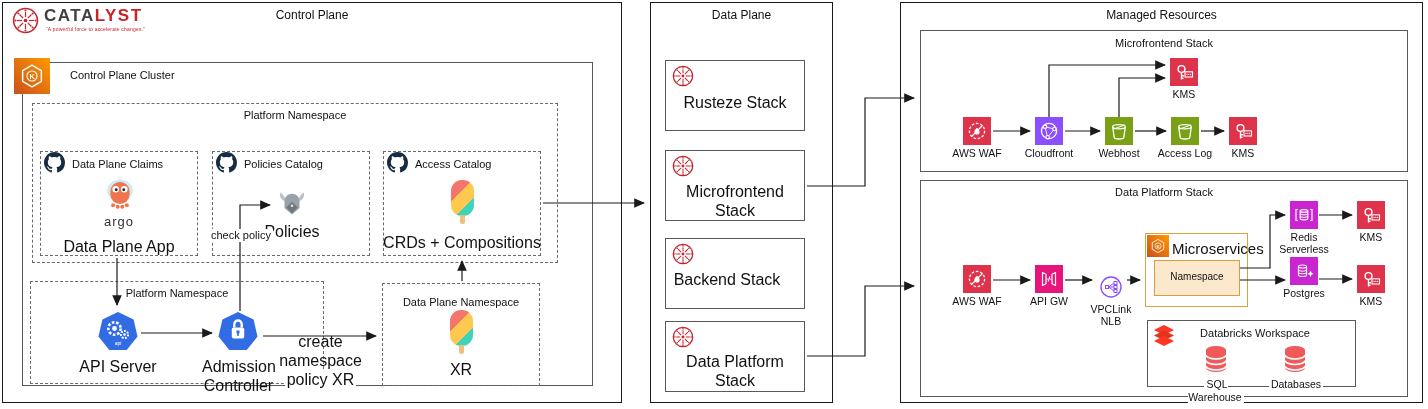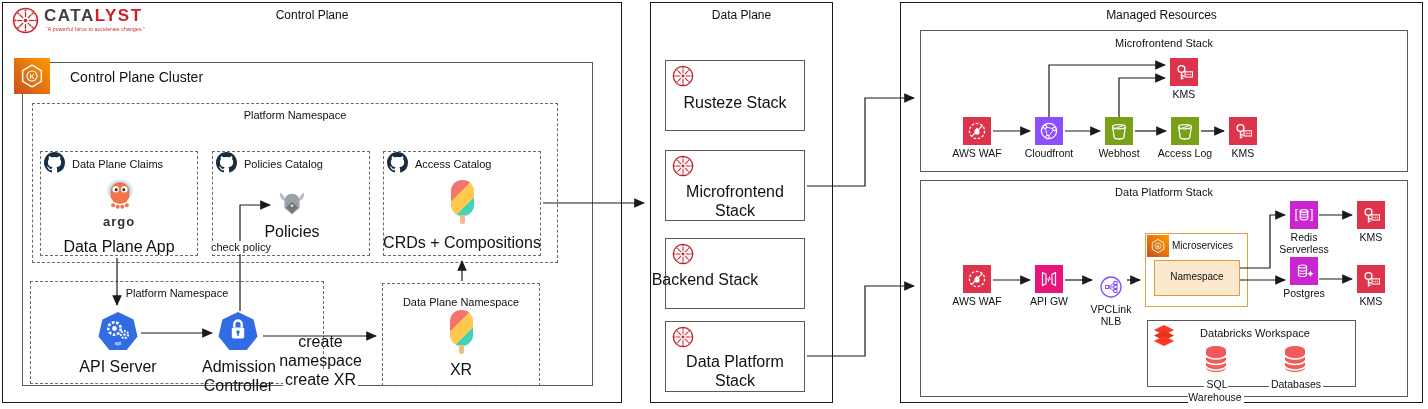--- a/index.html
+++ b/index.html
@@ -3,35 +3,35 @@
 <meta charset="utf-8">
 <style>
   html,body{margin:0;padding:0;background:#fff}
   #canvas{position:relative;width:1428px;height:409px;background:#fff;
           font-family:"Liberation Sans",sans-serif;color:#111;overflow:hidden}
   .box{position:absolute;background:transparent;box-sizing:border-box}
   .b-dark{border:1.4px solid #1a1a1a}
   .b-gray{border:1px solid #595959}
   .b-dash{border:1px dashed #6b6b6b}
   .t{position:absolute;font-size:12px;text-align:center;line-height:1.15}
-  .t-left{position:absolute;font-size:14px;line-height:1.15}
+  .t-left{position:absolute;font-size:11px;line-height:1.15}
   .st{font-size:11px}
   .lbl{position:absolute;font-size:16px;text-align:center;line-height:1.2}
   .small{font-size:10.5px}
   .elbl{position:absolute;font-size:11px;background:#fff;padding:0 2px;white-space:nowrap;line-height:1.2}
   .mr-node{position:absolute;display:flex;flex-direction:column;align-items:center;width:28px}
   .mr-node .nl{font-size:10.5px;margin-top:3px;white-space:nowrap;text-align:center;line-height:1.12}
   .mr-node .nl.wrap{white-space:normal;width:64px}
   svg.ic{display:block}
   #edges{position:absolute;left:0;top:0;pointer-events:none}
   .brand{position:absolute;left:44px;top:6px;font-size:17px;font-weight:bold;letter-spacing:1.5px;white-space:nowrap}
   .brand .dk{color:#404040}
   .brand .rd{color:#CC2127}
   .tagline{position:absolute;left:46px;top:26px;font-size:5px;color:#CC2127;letter-spacing:.2px;white-space:nowrap}
-  .argo-word{position:absolute;font-size:13px;font-weight:bold;letter-spacing:1px;text-align:center;color:#333}
+  .argo-word{position:absolute;font-size:13px;font-weight:normal;letter-spacing:1px;text-align:center;color:#333}
   .popsicle{position:absolute;width:23px}
   .pop-body{width:23px;height:36px;border-radius:11px;
     background:linear-gradient(135deg,#F4756B 0 36%,#FFC84E 36% 68%,#3ED4B9 68% 100%)}
   .pop-stick{width:5px;height:9px;background:#EFBF7E;margin:-1px auto 0;border-radius:0 0 3px 3px}
   .ns{background:#FBE8CD;border:1px solid #DA9C3F}
   .micro{border:1px solid #E0A23E;background:#fff}
   .wbg{background:#fff;padding:0 2px}
 </style>
 </head>
 <body>
@@ -304,21 +304,21 @@
   <div class="lbl" style="left:40px;top:237px;width:158px">Data Plane App</div>
 
   <svg class="ic" style="position:absolute;left:216px;top:152px" width="21" height="21">
       <use href="#sym-github"></use>
     </svg>
   <div class="t-left st" style="left:244px;top:158px">Policies Catalog</div>
   <svg class="ic" style="position:absolute;left:277px;top:190px" width="30" height="27">
       <use href="#sym-helmet"></use>
     </svg>
   <div class="lbl" style="left:262px;top:222px;width:60px">Policies</div>
-  <div class="elbl" style="left:209px;top:241px">check policy</div>
+  <div class="elbl" style="left:209px;top:229px">check policy</div>
 
   <svg class="ic" style="position:absolute;left:387px;top:152px" width="21" height="21">
       <use href="#sym-github"></use>
     </svg>
   <div class="t-left st" style="left:415px;top:158px">Access Catalog</div>
   <div class="popsicle" style="left:451px;top:180px">
       <div class="pop-body"></div>
       <div class="pop-stick"></div>
     </div>
   <div class="lbl" style="left:383px;top:233px;width:158px">CRDs + Compositions</div>
@@ -328,42 +328,42 @@
       <use href="#sym-k8s-api"></use>
     </svg>
   <div class="lbl" style="left:78px;top:357px;width:80px">API Server</div>
   <svg class="ic" style="position:absolute;left:218px;top:311px" width="40" height="40">
       <use href="#sym-k8s-lock"></use>
     </svg>
   <div class="lbl" style="left:202px;top:357px;width:73px">Admission Controller</div>
 
   <div class="lbl" style="left:268px;top:332px;width:105px">
     <div>create namespace</div>
-    <div><span class="wbg">create XR</span></div>
+    <div><span class="wbg">policy XR</span></div>
   </div>
 
   <div class="t st" style="left:382px;top:296px;width:158px">Data Plane Namespace</div>
   <div class="popsicle" style="left:450px;top:310px">
       <div class="pop-body"></div>
       <div class="pop-stick"></div>
     </div>
   <div class="lbl" style="left:382px;top:360px;width:158px">XR</div>
 
   <svg class="ic" style="position:absolute;left:672px;top:65px" width="22" height="22">
       <use href="#sym-star"></use>
     </svg>
   <div class="lbl" style="left:665px;top:93px;width:140px">Rusteze Stack</div>
   <svg class="ic" style="position:absolute;left:672px;top:155px" width="22" height="22">
       <use href="#sym-star"></use>
     </svg>
   <div class="lbl" style="left:665px;top:182px;width:140px">Microfrontend Stack</div>
   <svg class="ic" style="position:absolute;left:672px;top:243px" width="22" height="22">
       <use href="#sym-star"></use>
     </svg>
-  <div class="lbl" style="left:643px;top:270px;width:124px">Backend Stack</div>
+  <div class="lbl" style="left:665px;top:270px;width:124px">Backend Stack</div>
   <svg class="ic" style="position:absolute;left:672px;top:326px" width="22" height="22">
       <use href="#sym-star"></use>
     </svg>
   <div class="lbl" style="left:665px;top:352px;width:140px">Data Platform Stack</div>
 
   <div class="t st" style="left:920px;top:37px;width:488px">Microfrontend Stack</div>
 
   <div class="mr-node" style="left:1170px;top:58px">
     <svg class="ic" width="28" height="28">
         <use href="#sym-kms"></use>
@@ -418,21 +418,21 @@
   <div class="mr-node" style="left:1097px;top:273px">
     <svg class="ic" width="28" height="28">
         <use href="#sym-vpc"></use>
       </svg>
     <div class="nl wrap" style="width:56px">VPCLink NLB</div>
   </div>
 
   <svg class="ic" style="position:absolute;left:1147px;top:235px" width="22" height="22">
       <use href="#sym-eks"></use>
     </svg>
-  <div class="t-left" style="left:1172px;top:240px;font-size:10px">Microservices</div>
+  <div class="t-left" style="left:1172px;top:240px;font-size:15px">Microservices</div>
   <div class="lbl" style="left:1154px;top:271px;width:86px;font-size:10px">Namespace</div>
 
   <div class="mr-node" style="left:1290px;top:201px">
     <svg class="ic" width="28" height="28">
         <use href="#sym-redis"></use>
       </svg>
     <div class="nl wrap">Redis Serverless</div>
   </div>
   <div class="mr-node" style="left:1357px;top:201px">
     <svg class="ic" width="28" height="28">

